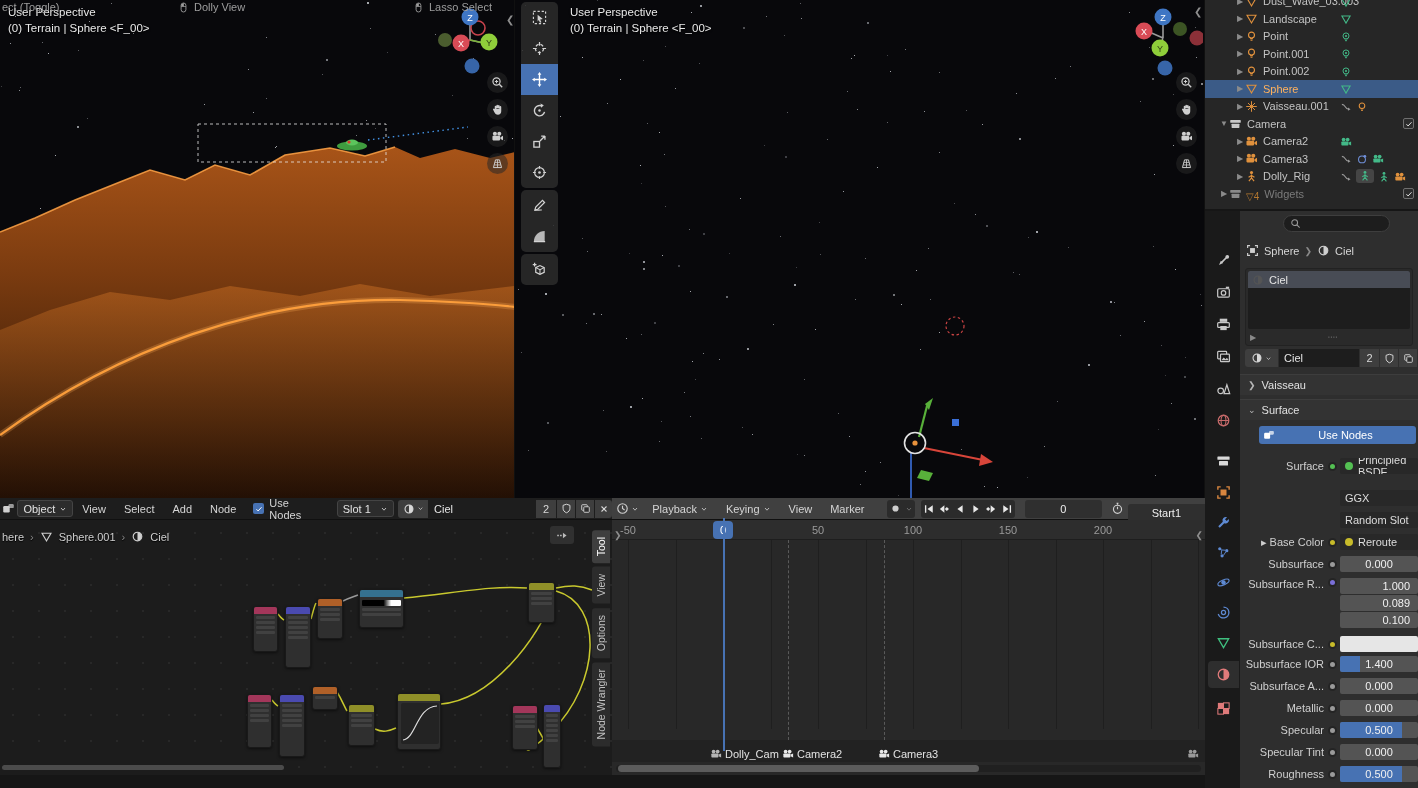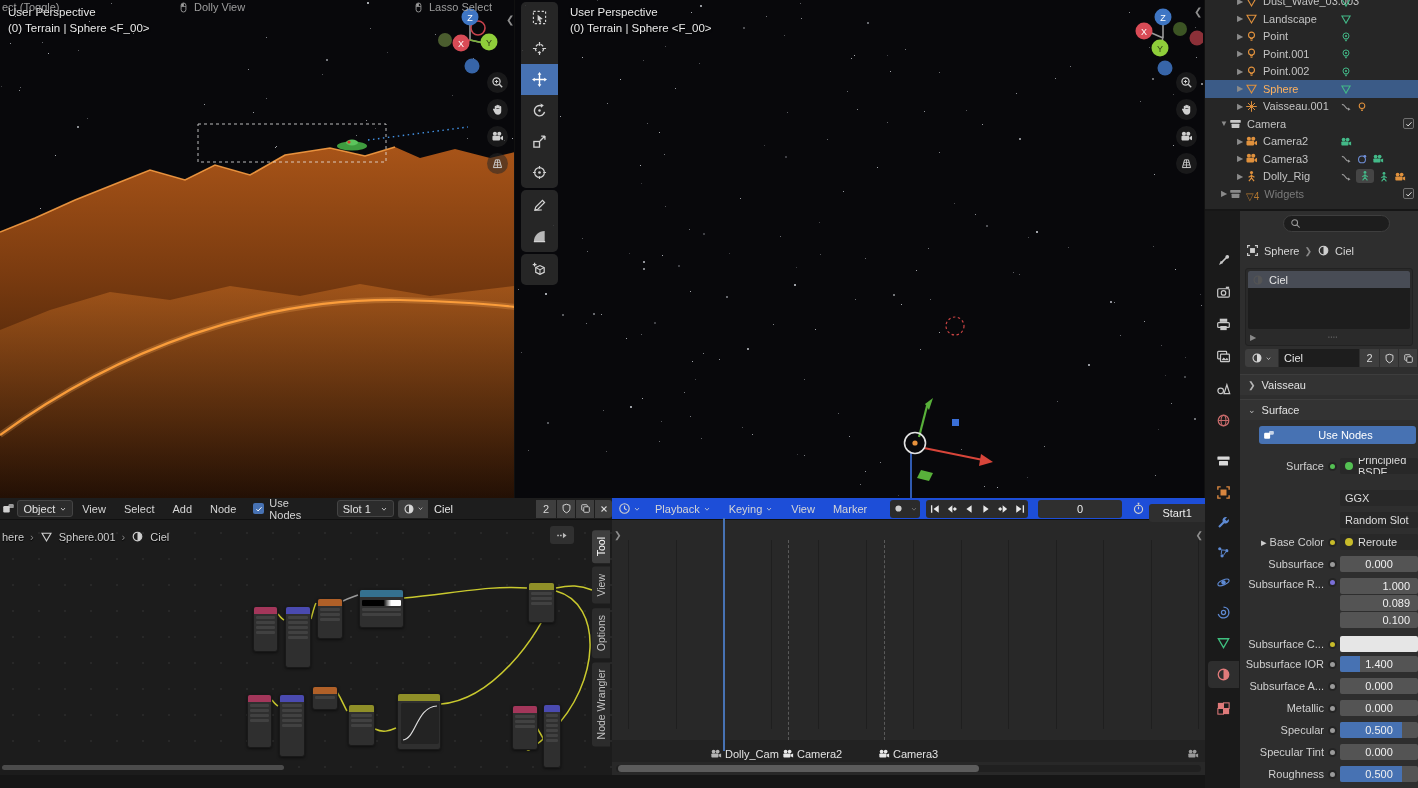--- a/index.html
+++ b/index.html
@@ -76,21 +76,21 @@
 .node{position:absolute;background:#2f2f2f;border:1px solid #191919;border-radius:3px;box-shadow:0 1px 3px #0008}
 .nhead{height:7px;border-radius:2px 2px 0 0}
 .nrow{height:3px;margin:2px 2px 0;background:#414141;border-radius:1px}
 .vtabs{position:absolute;right:2px;display:flex;flex-direction:column;gap:4px}
 .vtab{writing-mode:vertical-rl;transform:rotate(180deg);background:#2c2c2c;color:#c2c2c2;border-radius:0 3px 3px 0;padding:7px 3px;font-size:10.5px;text-align:center}
 .vtab.active{background:#3f3f3f;color:#fff}
 .sidearrow{position:absolute;width:24px;height:18px;background:#303030;border-radius:3px;display:flex;align-items:center;justify-content:center;color:#bbb}
 .hscroll{position:absolute;height:5px;background:#4b4b4b;border-radius:3px}
 
 #timeline{left:612px;top:498px;width:593px;height:277px;background:#282828}
-.thead{position:absolute;left:0;top:0;width:100%;height:22px;background:#1d4ed8;border-bottom:1px solid #101010;display:flex;align-items:center;color:#d5d5d5}
+.thead{position:absolute;left:0;top:0;width:100%;height:22px;background:#404040;border-bottom:1px solid #101010;display:flex;align-items:center;color:#d5d5d5}
 .tr-group{display:flex;background:#2b2b2b;border-radius:3px;overflow:hidden;margin-left:6px}
 .trbtn{width:17px;height:18px;display:flex;align-items:center;justify-content:center;color:#e8e8e8}
 .numfield{height:18px;background:#2f2f2f;border-radius:3px;color:#eee;display:flex;align-items:center;justify-content:center}
 .ruler{position:absolute;left:0;top:22px;width:100%;height:20px;background:#2d2d2d;border-bottom:1px solid #1e1e1e}
 .tick{position:absolute;bottom:3px;transform:translateX(-50%);color:#9a9a9a}
 .curframe{position:absolute;top:1px;height:18px;min-width:20px;background:#4772b3;border-radius:4px;color:#fff;display:flex;align-items:center;justify-content:center;transform:translateX(-50%);padding:0 4px}
 .tgrid{position:absolute;top:42px;bottom:46px;width:1px;background:#1f1f1f}
 .tdash{position:absolute;top:42px;bottom:35px;width:0;border-left:1px dashed #5a5a5a}
 .playhead{position:absolute;top:20px;bottom:24px;width:2px;background:#4772b3}
 .mkrow{position:absolute;left:0;bottom:13px;width:100%;height:22px;background:#222}
@@ -1483,25 +1483,33 @@
           </div>
         </div>
       <div class="numfield" style="width:84px;margin-left:10px">
           <span>0</span>
         </div>
       <div class="trbtn" style="margin-left:8px;color:#cfcfcf">
           <svg class="ic" width="13" height="13">
             <use href="#i-stopwatch"></use>
           </svg>
         </div>
-      <div class="numfield" style="flex:1;margin:8px 0 0 2px;border-radius:3px 0 0 3px;justify-content:center;padding:0 4px">
+      <div class="numfield" style="flex:1;margin:8px 0 0 2px;border-radius:3px 0 0 3px;justify-content:flex-end;padding:0 24px">
         <span>Start</span>
         <span>1</span>
       </div>
     </div>
+    <div class="ruler" id="truler">
+        <div class="tick" style="left: 16px;">-50</div>
+        <div class="curframe" style="left: 111px;">0</div>
+        <div class="tick" style="left: 206px;">50</div>
+        <div class="tick" style="left: 301px;">100</div>
+        <div class="tick" style="left: 396px;">150</div>
+        <div class="tick" style="left: 491px;">200</div>
+      </div>
     <div id="tcanvas"></div>
     <div class="mkrow" id="tmarkers">
         <div class="marker" style="left: 98px;">
           <svg class="ic" width="12" height="12" style="color: rgb(181, 181, 181);">
             <use href="#i-cam"></use>
           </svg>
           <span>Dolly_Cam</span>
         </div>
         <div class="marker" style="left: 170px;">
           <svg class="ic" width="12" height="12" style="color: rgb(232, 232, 232);">

